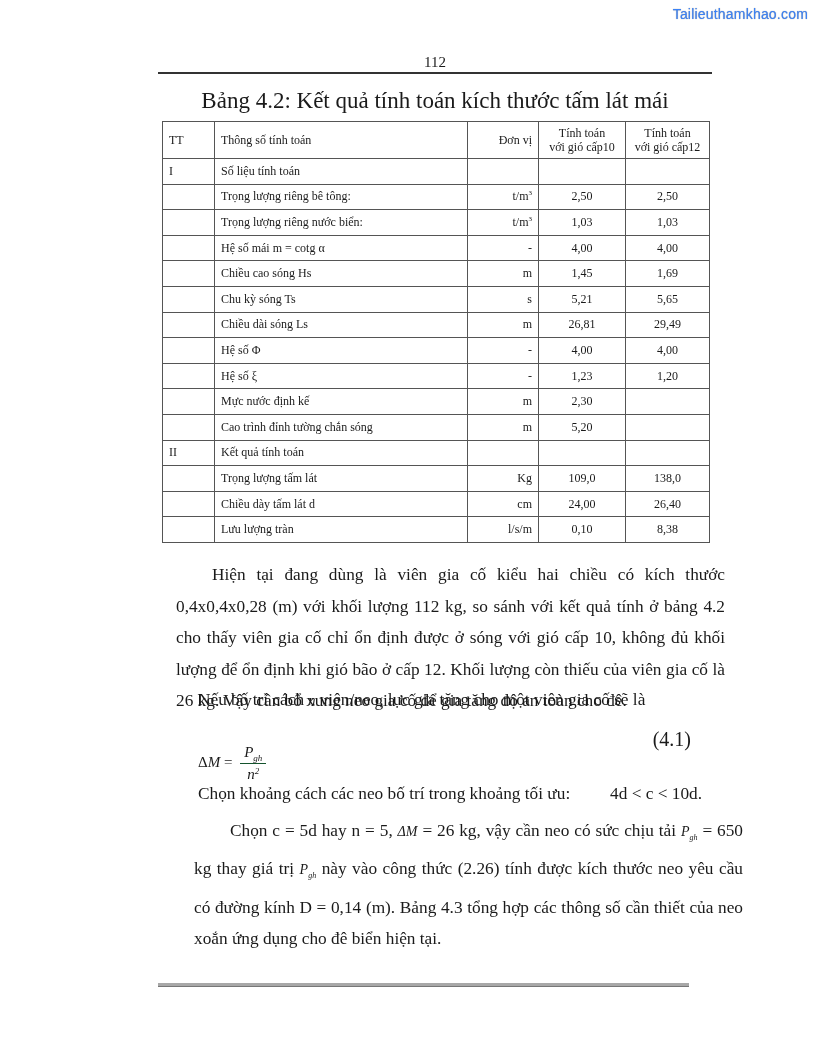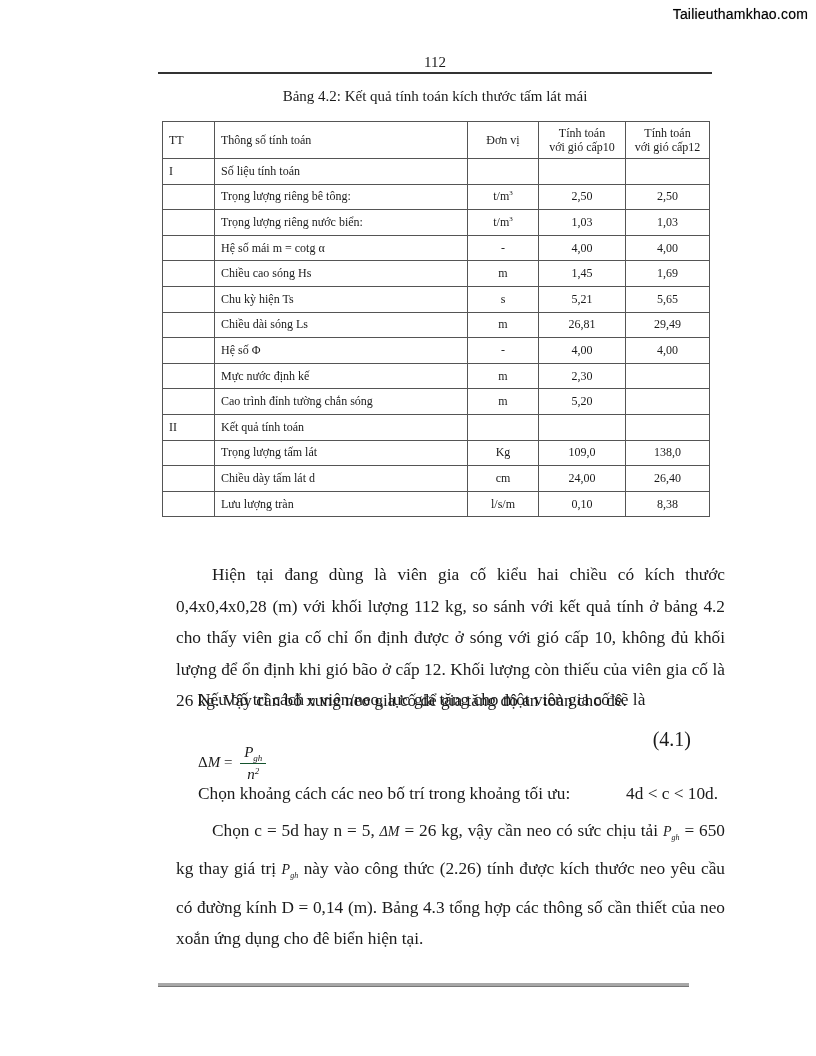--- a/index.html
+++ b/index.html
@@ -1,48 +1,48 @@
 <!DOCTYPE html>
 <html><head>
 <meta charset="utf-8">
 <style>
   html, body { margin: 0; padding: 0; background: #ffffff; }
   body { width: 816px; height: 1056px; position: relative; overflow: hidden;
          font-family: "Liberation Serif", serif; color: #1a1a1a; }
   .watermark { position: absolute; right: 8px; top: 6px; font-family: "Liberation Sans", sans-serif;
-               font-size: 14px; color: #000000; letter-spacing: 0.2px;
+               font-size: 14px; color: #3b82f6; letter-spacing: 0.2px;
                text-shadow: 0 0 1px #888; }
   .page-number { position: absolute; left: 0; width: 870px; top: 54px; text-align: center; font-size: 15px; }
   .top-rule { position: absolute; left: 158px; width: 554px; top: 72px; height: 2px; background: #333; }
-  .caption { position: absolute; left: 158px; width: 554px; top: 88px; text-align: center; font-size: 15px; }
+  .caption { position: absolute; left: 158px; width: 554px; top: 88px; text-align: center; font-size: 23px; }
   table.data { position: absolute; left: 162px; top: 121px; border-collapse: collapse; font-size: 12px; }
   table.data td, table.data th { border: 1.5px solid #555; padding: 0 6px; font-weight: normal; height: 24.6px; }
   table.data th { height: 36px; line-height: 14px; }
   .c-tt { width: 39px; text-align: left; }
   .c-name { width: 240px; text-align: left; }
-  .c-unit { width: 58px; text-align: center; }
+  .c-unit { width: 58px; text-align: right; }
   .c-v10 { width: 74px; text-align: center; }
   .c-v12 { width: 71px; text-align: center; }
   th.c-name { text-align: left; }
   sup { font-size: 7px; vertical-align: 5px; }
   .para { position: absolute; left: 176px; width: 549px; font-size: 17.3px; line-height: 31.5px; text-align: justify; }
   .para .ind { display: inline-block; width: 36px; }
   .p1 { top: 559px; }
   .p2 { top: 684px; left: 198px; width: 520px; }
   .formula { position: absolute; left: 198px; top: 744px; font-size: 15px; font-style: italic; }
   .formula .delta { font-style: normal; }
   .frac { display: inline-block; vertical-align: middle; text-align: center; margin-left: 4px; }
   .frac .num { display: block; border-bottom: 1px solid #14532d; padding: 0 4px; font-size: 15px; }
   .frac .num sub { font-size: 9px; }
   .frac .den { display: block; font-size: 15px; padding-top: 2px; }
   .frac .den sup { font-size: 9px; }
   .eq-num { position: absolute; right: 125px; top: 728px; font-size: 20px; }
   .p3 { top: 778px; left: 198px; width: 520px; }
-  .p3 .range { position: absolute; right: 0; }
-  .p4 { top: 815px; }
+  .p3 .range { position: absolute; right: 16px; }
+  .p4 { top: 815px; margin-left: 18px; }
   .math-i { font-style: italic; font-size: 14px; }
   .math-i sub { font-size: 8px; }
   .bottom-rule { position: absolute; left: 158px; width: 531px; top: 983px; height: 3px;
                  background: #a8a8a8; border-bottom: 1px solid #777; }
 </style>
 </head>
 <body>
 
 <div class="watermark">Tailieuthamkhao.com</div>
 <div class="page-number">112</div>
@@ -96,38 +96,45 @@
       </tr>
       <tr>
         <td class="c-tt"><span></span></td>
         <td class="c-name"><span>Chiều cao sóng Hs</span></td>
         <td class="c-unit"><span>m</span></td>
         <td class="c-v10"><span>1,45</span></td>
         <td class="c-v12"><span>1,69</span></td>
       </tr>
       <tr>
         <td class="c-tt"><span></span></td>
-        <td class="c-name"><span>Chu kỳ hiện Ts</span></td>
+        <td class="c-name"><span>Chu kỳ sóng Ts</span></td>
         <td class="c-unit"><span>s</span></td>
         <td class="c-v10"><span>5,21</span></td>
         <td class="c-v12"><span>5,65</span></td>
       </tr>
       <tr>
         <td class="c-tt"><span></span></td>
         <td class="c-name"><span>Chiều dài sóng Ls</span></td>
         <td class="c-unit"><span>m</span></td>
         <td class="c-v10"><span>26,81</span></td>
         <td class="c-v12"><span>29,49</span></td>
       </tr>
       <tr>
         <td class="c-tt"><span></span></td>
         <td class="c-name"><span>Hệ số Φ</span></td>
         <td class="c-unit"><span>-</span></td>
         <td class="c-v10"><span>4,00</span></td>
         <td class="c-v12"><span>4,00</span></td>
+      </tr>
+      <tr>
+        <td class="c-tt"><span></span></td>
+        <td class="c-name"><span>Hệ số ξ</span></td>
+        <td class="c-unit"><span>-</span></td>
+        <td class="c-v10"><span>1,23</span></td>
+        <td class="c-v12"><span>1,20</span></td>
       </tr>
       <tr>
         <td class="c-tt"><span></span></td>
         <td class="c-name"><span>Mực nước định kế</span></td>
         <td class="c-unit"><span>m</span></td>
         <td class="c-v10"><span>2,30</span></td>
         <td class="c-v12"><span></span></td>
       </tr>
       <tr>
         <td class="c-tt"><span></span></td>

